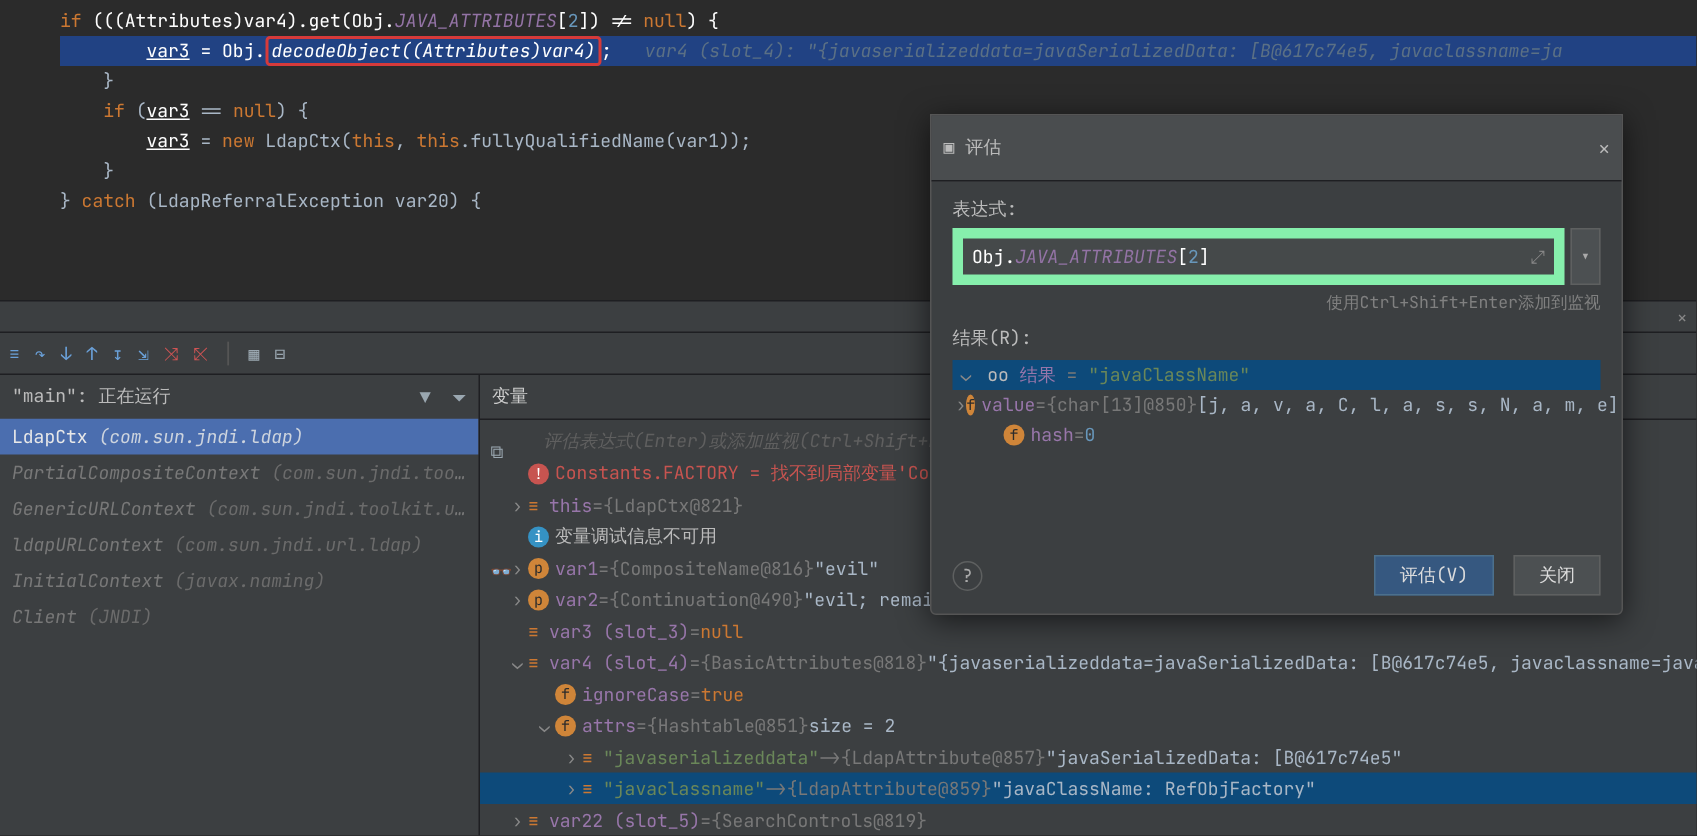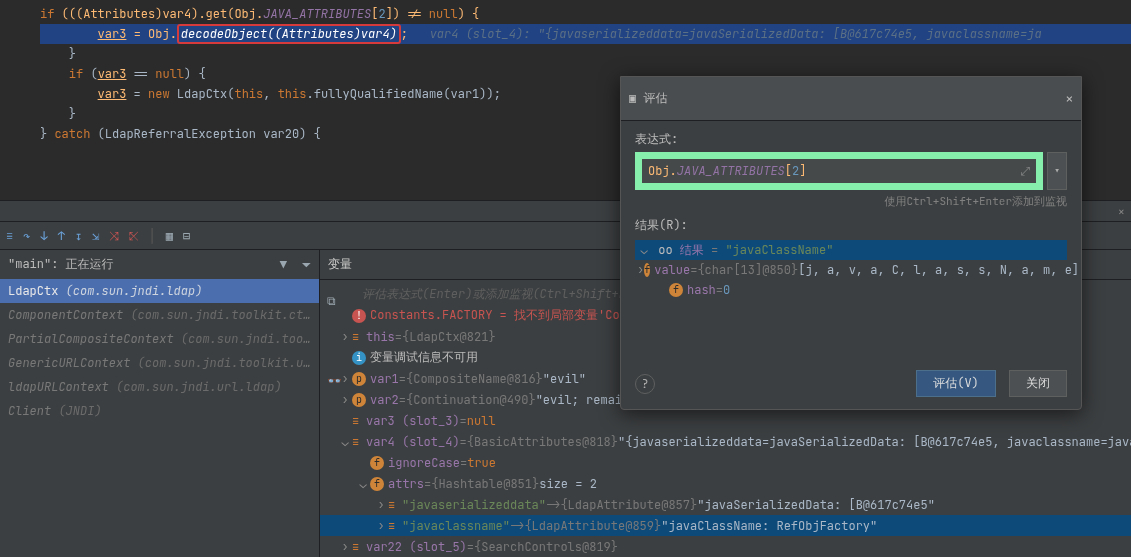--- a/index.html
+++ b/index.html
@@ -3,21 +3,21 @@
 <meta charset="utf-8">
 <style>
   * { margin:0; padding:0; box-sizing:border-box; font-family: "JetBrains Mono","Consolas",monospace; font-size:12px; }
   body { background:#2b2b2b; color:#a9b7c6; width:1131px; height:557px; overflow:hidden; position:relative; }
   .editor { height:200px; padding-left:40px; padding-top:4px; line-height:20px; }
   .editor .line { white-space:pre; position:relative; }
   .kw { color:#cc7832; }
   .num { color:#6897bb; }
   .static { color:#9373a5; font-style:italic; }
   .method { color:#ffffff; font-style:italic; }
-  .ident { color:#fdba74; }
+  .ident { color:#ffffff; }
   .ul { text-decoration: underline; }
   .hlrow { background:#214283; display:inline-block; width:100%; }
   .redbox { border:2px solid #d63a3a; border-radius:3px; padding:0 2px; }
   .hint { color:#5b7085; font-style:italic; }
   .tabstrip { height:22px; background:#3c3f41; border-top:1px solid #1e1f22; border-bottom:1px solid #1e1f22; position:relative; }
   .tabstrip .close { position:absolute; right:6px; top:3px; color:#888; }
   .toolbar { height:28px; background:#3c3f41; display:flex; align-items:center; border-bottom:1px solid #1e1f22; padding:0 6px; gap:10px; }
   .toolbar-icon { color:#6aa0d8; cursor:pointer; }
   .lower { display:flex; height: calc(557px - 200px - 22px - 28px); }
   .left-col { width:320px; background:#3c3f41; border-right:1px solid #1e1f22; display:flex; flex-direction:column; }
@@ -100,24 +100,24 @@
   <div class="left-col">
     <div class="status-row">
       <span>"main": 正在运行</span>
       <span style="color:#9aa7b0">
         <span>▼</span>&nbsp;
         <span>⏷</span>
       </span>
     </div>
     <div class="frames">
       <div class="frame active"><span>LdapCtx</span> <span class="pkg">(com.sun.jndi.ldap)</span></div>
-      <div class="frame"><span>ComponentContext</span> <span class="pkg">(com.sun.jndi.toolkit.ctx)</span></div>
       <div class="frame"><span>PartialCompositeContext</span> <span class="pkg">(com.sun.jndi.toolkit.ctx)</span></div>
       <div class="frame"><span>GenericURLContext</span> <span class="pkg">(com.sun.jndi.toolkit.url)</span></div>
       <div class="frame"><span>ldapURLContext</span> <span class="pkg">(com.sun.jndi.url.ldap)</span></div>
+      <div class="frame"><span>InitialContext</span> <span class="pkg">(javax.naming)</span></div>
       <div class="frame"><span>Client</span> <span class="pkg">(JNDI)</span></div>
     </div>
   </div>
 
   <div class="right-col">
     <div class="vars-head">
       <span>变量</span>
 
     </div>
     <div class="vars-body">

